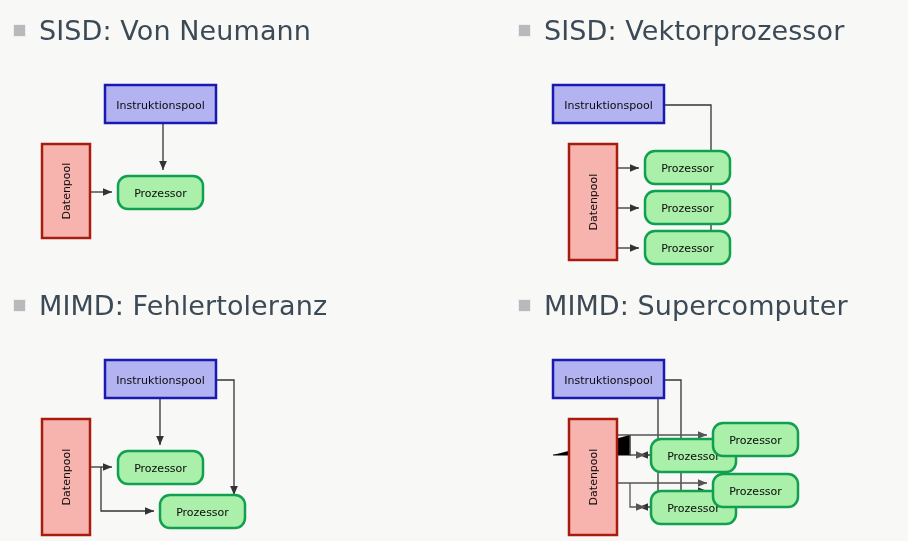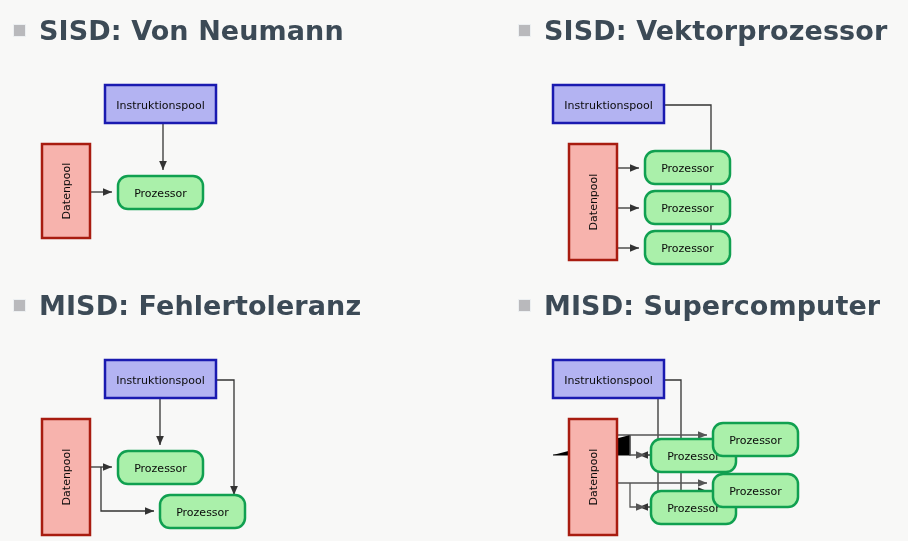--- a/index.html
+++ b/index.html
@@ -30,21 +30,21 @@
   .bullet{
     width:11px;height:11px;
     background:#b9b9bc;
     border:1px solid #eceff1;
     display:inline-block;
     margin-right:13px;
     flex:0 0 auto;
   }
   .heading-text{
     font-size:27px;
-    font-weight:700;
+    font-weight:400;
     color:#3c4a56;
     letter-spacing:0.1px;
     line-height:1;
   }
 
   .diagram{position:absolute;text-align:center;}
   #q-sisd .diagram{left:30px;top:70px;}
   #q-simd .diagram{left:75px;top:70px;}
   #q-misd .diagram{left:30px;top:65px;}
   #q-mimd .diagram{left:75px;top:65px;}
@@ -141,21 +141,21 @@
           <rect x="116" y="161" width="85" height="33" rx="10" ry="10" fill="#aaf0aa" stroke="#10a050" stroke-width="2.5"></rect>
           <text class="box-label" x="158.5" y="178">Prozessor</text>
         </g>
       </svg>
     </div>
   </div>
 
   <div class="quad" id="q-misd">
     <div class="heading">
       <span class="bullet"></span>
-      <span class="heading-text">MISD: Fehlertoleranz</span>
+      <span class="heading-text">MIMD: Fehlertoleranz</span>
     </div>
     <div class="diagram">
       <svg width="260" height="200" viewBox="0 0 260 200">
         <defs>
           <marker id="ah3" markerWidth="8" markerHeight="8" refX="7" refY="3" orient="auto" markerUnits="strokeWidth">
             <path d="M0,0 L7,3 L0,6 z" fill="#333333"></path>
           </marker>
         </defs>
 
         <path d="M130,54 L130,100" stroke="#333333" stroke-width="1.3" fill="none" marker-end="url(#ah3)"></path>
@@ -184,21 +184,21 @@
           <rect x="130" y="150" width="85" height="33" rx="10" ry="10" fill="#aaf0aa" stroke="#10a050" stroke-width="2.5"></rect>
           <text class="box-label" x="172.5" y="167">Prozessor</text>
         </g>
       </svg>
     </div>
   </div>
 
   <div class="quad" id="q-mimd">
     <div class="heading">
       <span class="bullet"></span>
-      <span class="heading-text">MISD: Supercomputer</span>
+      <span class="heading-text">MIMD: Supercomputer</span>
     </div>
     <div class="diagram">
       <svg width="290" height="200" viewBox="0 0 290 200">
         <defs>
           <marker id="ah4" markerWidth="8" markerHeight="8" refX="7" refY="3" orient="auto" markerUnits="strokeWidth">
             <path d="M0,0 L7,3 L0,6 z" fill="#333333"></path>
           </marker>
           <marker id="ah4g" markerWidth="8" markerHeight="8" refX="7" refY="3" orient="auto" markerUnits="strokeWidth">
             <path d="M0,0 L7,3 L0,6 z" fill="#555555"></path>
           </marker>

